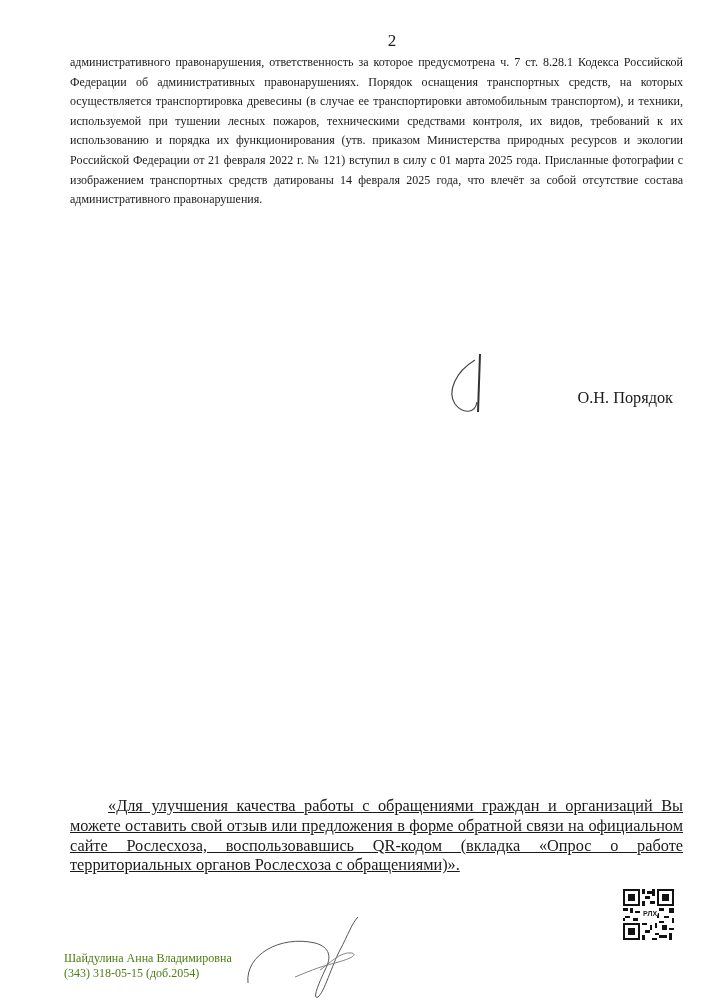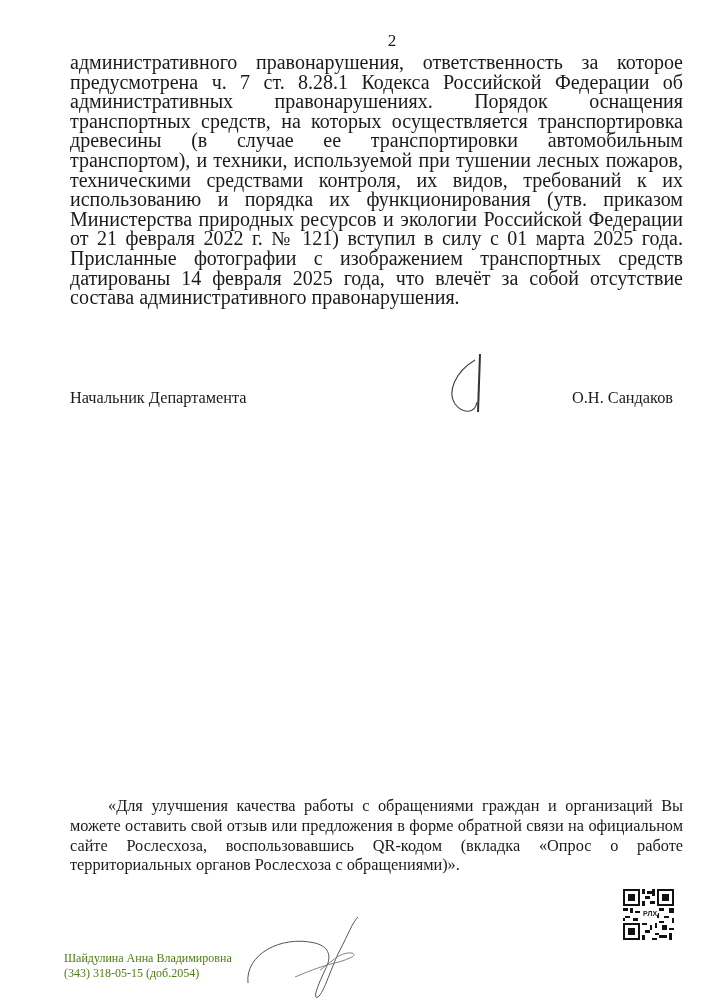--- a/index.html
+++ b/index.html
@@ -1,50 +1,49 @@
 <!DOCTYPE html>
 <html><head>
 <meta charset="utf-8">
 <style>
   html, body { margin:0; padding:0; background:#ffffff; }
   body { width:710px; height:1000px; position:relative; overflow:hidden;
          font-family:"Liberation Serif", "DejaVu Serif", serif; color:#1a1a1a; }
   .page-number { position:absolute; top:31px; left:0; width:100%; text-align:center;
                  font-size:17px; line-height:20px; margin-left:37px; }
-  .body-text { position:absolute; left:70px; top:53px; width:613px; font-size:20px;
+  .body-text { position:absolute; left:70px; top:53px; width:613px; font-size:12px;
                line-height:19.6px; text-align:justify; }
   .body-text p { margin:0; }
   .indent { text-indent:43px; }
   .sign-row { position:absolute; left:70px; top:388px; width:613px; height:22px;
               font-size:16.3px; line-height:20px; }
   .sign-title { position:absolute; left:0; top:0; }
   .sign-name { position:absolute; right:10px; top:0; }
   .signature-1 { position:absolute; left:445px; top:352px; width:50px; height:70px; }
   .feedback { position:absolute; left:70px; top:796px; width:613px; font-size:16.3px;
               line-height:19.8px; text-align:justify; }
-  .feedback p { margin:0; text-indent:38px; }
+  .feedback p { margin:0; text-indent:38px;text-decoration:underline; }
   .qr { position:absolute; left:623px; top:887px; width:51px; height:55px; }
   .qr-label { position:absolute; left:642px; top:909px; font-family:"Liberation Sans", sans-serif;
               font-size:7px; font-weight:bold; background:#fff; border-radius:50%; padding:1px 1px;
               color:#222; letter-spacing:0.2px; }
   .executor { position:absolute; left:64px; top:951px; font-size:12px; line-height:15px; color:#4d7c0f; }
   .signature-2 { position:absolute; left:240px; top:915px; width:125px; height:85px; }
 </style>
 </head>
 <body>
 
 <div class="page-number">2</div>
 
 <div class="body-text">
   <p>административного правонарушения, ответственность за которое предусмотрена ч. 7 ст. 8.28.1 Кодекса Российской Федерации об административных правонарушениях. Порядок оснащения транспортных средств, на которых осуществляется транспортировка древесины (в случае ее транспортировки автомобильным транспортом), и техники, используемой при тушении лесных пожаров, техническими средствами контроля, их видов, требований к их использованию и порядка их функционирования (утв. приказом Министерства природных ресурсов и экологии Российской Федерации от 21 февраля 2022 г. № 121) вступил в силу с 01 марта 2025 года. Присланные фотографии с изображением транспортных средств датированы 14 февраля 2025 года, что влечёт за собой отсутствие состава административного правонарушения.</p>
 </div>
 
 <div class="sign-row">
-  <span class="sign-title">Начальник Департамента</span>
-  <span class="sign-name">О.Н. Сандаков</span>
+  <span class="sign-name">О.Н. Порядок</span>
 </div>
 
 <svg class="signature-1" viewBox="0 0 50 70">
   <path d="M 30 8 C 10 20, 2 40, 10 52 C 18 62, 30 62, 32 50" fill="none" stroke="#444" stroke-width="1.2"></path>
   <path d="M 35 2 L 33 60" fill="none" stroke="#333" stroke-width="2"></path>
 </svg>
 
 <div class="feedback">
   <p>«Для улучшения качества работы с обращениями граждан и организаций Вы можете оставить свой отзыв или предложения в форме обратной связи на официальном сайте Рослесхоза, воспользовавшись QR-кодом (вкладка «Опрос о работе территориальных органов Рослесхоза с обращениями)».</p>
 </div>

